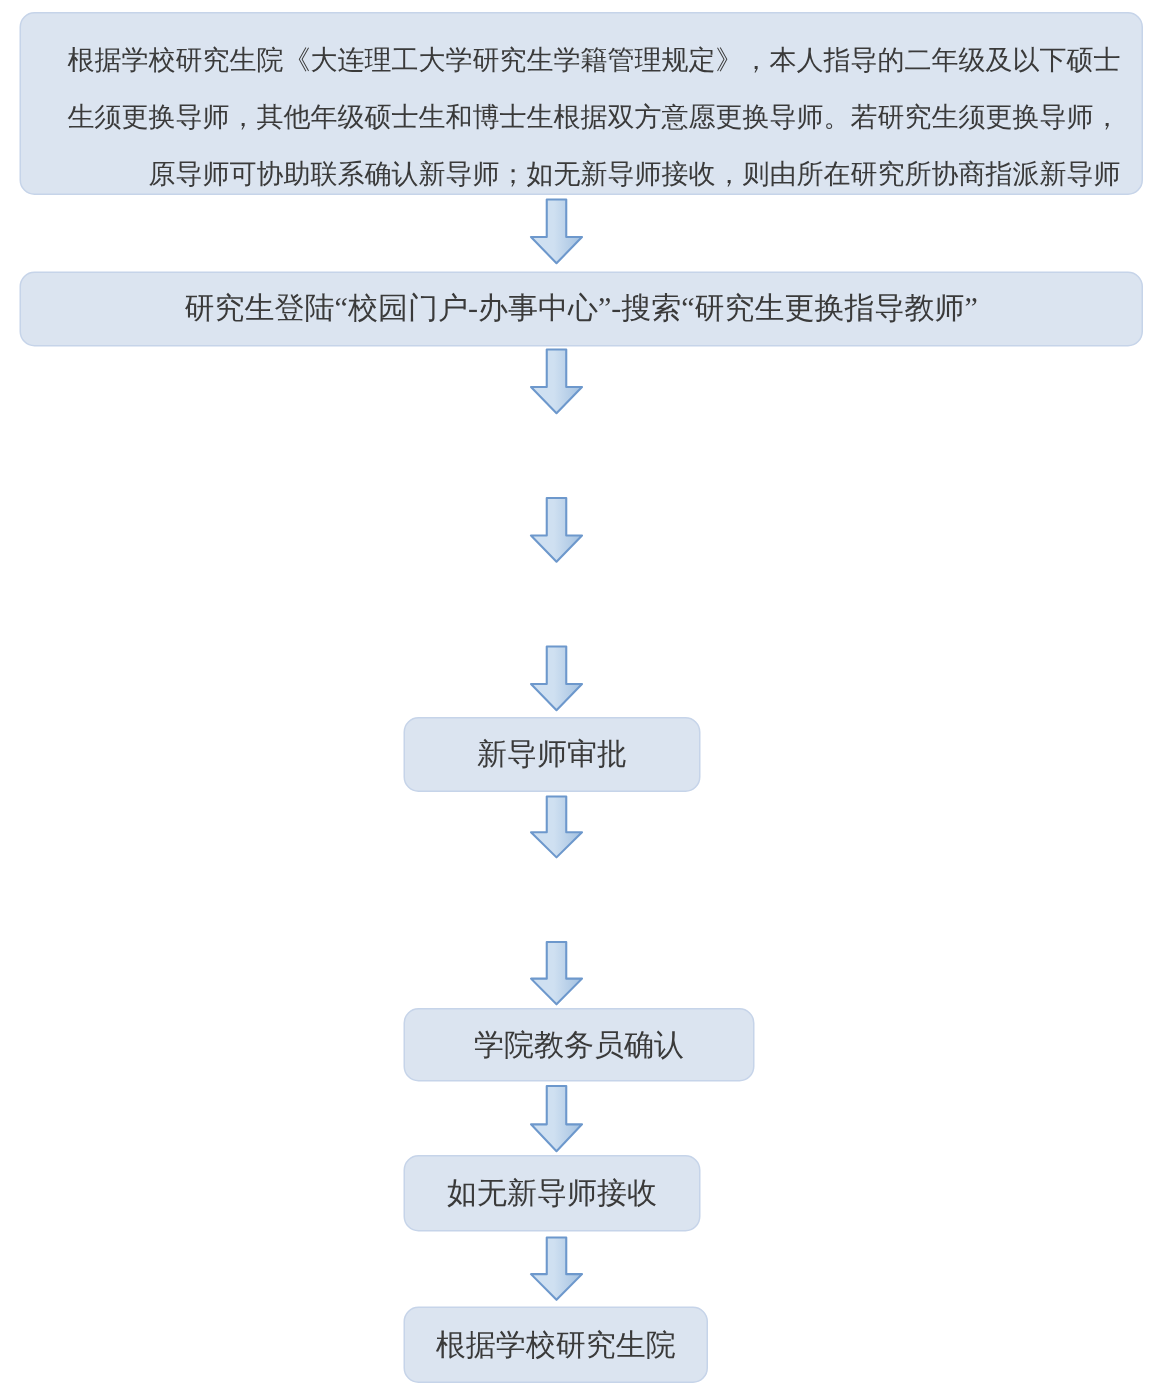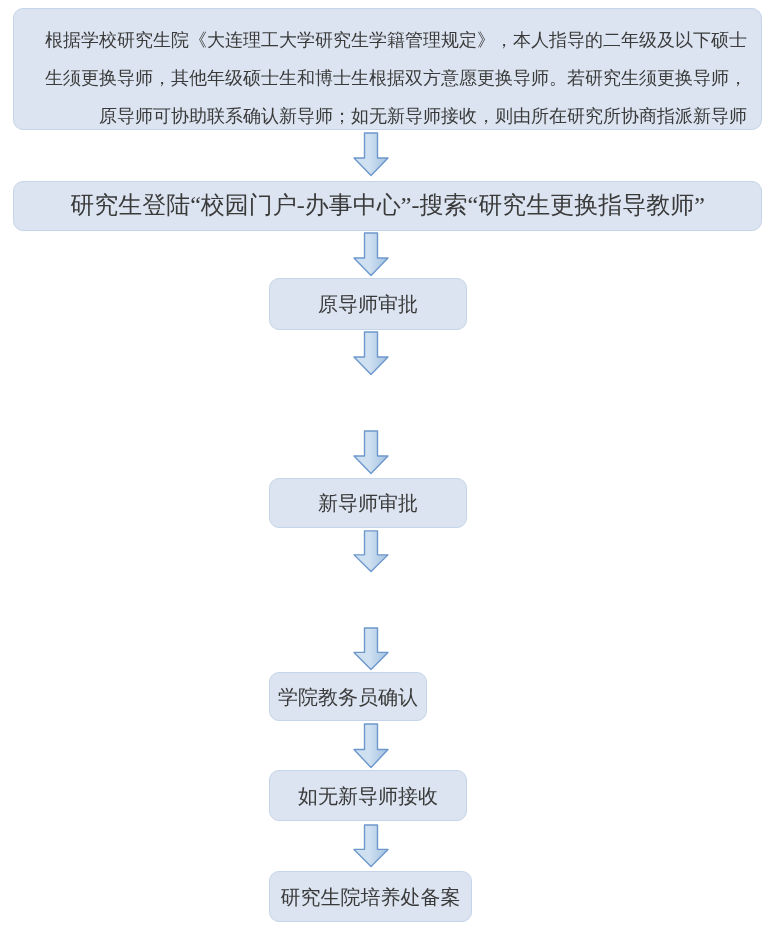--- a/index.html
+++ b/index.html
@@ -36,21 +36,21 @@
   }
   .step-box {
     display: flex;
     align-items: center;
     justify-content: center;
     text-align: center;
     font-size: 20px;
     line-height: 1.3;
   }
   .step-box.banner {
-    font-size: 24px;
+    font-size: 20px;
     align-items: center;
   }
   .arrow {
     position: absolute;
     display: block;
   }
   .arrow path {
     fill: url(#arrowGrad);
     stroke: var(--arrow-stroke, #6d98cc);
     stroke-width: 1.4;
@@ -87,23 +87,20 @@
   </svg>
 
   <div class="box step-box banner" style="left:13px; top:181px; width:749px; height:50px;">
     <span>研究生登陆“校园门户-办事中心”-搜索“研究生更换指导教师”</span>
   </div>
 
   <svg class="arrow" style="left:352px; top:232px;" width="38" height="45" viewBox="0 0 38 45" preserveAspectRatio="none">
     <path d="M12.5,1 L25.5,1 L25.5,26 L36,26 L19,43.5 L2,26 L12.5,26 Z"></path>
   </svg>
 
-  <div class="box step-box" style="left:269px; top:278px; width:198px; height:52px;">
-    <span>原导师审批</span>
-  </div>
 
   <svg class="arrow" style="left:352px; top:331px;" width="38" height="45" viewBox="0 0 38 45" preserveAspectRatio="none">
     <path d="M12.5,1 L25.5,1 L25.5,26 L36,26 L19,43.5 L2,26 L12.5,26 Z"></path>
   </svg>
 
 
   <svg class="arrow" style="left:352px; top:430px;" width="38" height="45" viewBox="0 0 38 45" preserveAspectRatio="none">
     <path d="M12.5,1 L25.5,1 L25.5,26 L36,26 L19,43.5 L2,26 L12.5,26 Z"></path>
   </svg>
 
@@ -113,33 +110,33 @@
 
   <svg class="arrow" style="left:352px; top:530px;" width="38" height="43" viewBox="0 0 38 45" preserveAspectRatio="none">
     <path d="M12.5,1 L25.5,1 L25.5,26 L36,26 L19,43.5 L2,26 L12.5,26 Z"></path>
   </svg>
 
 
   <svg class="arrow" style="left:352px; top:627px;" width="38" height="44" viewBox="0 0 38 45" preserveAspectRatio="none">
     <path d="M12.5,1 L25.5,1 L25.5,26 L36,26 L19,43.5 L2,26 L12.5,26 Z"></path>
   </svg>
 
-  <div class="box step-box" style="left:269px; top:672px; width:158px; height:49px;">
+  <div class="box step-box" style="left:269px; top:672px; width:234px; height:49px;">
     <span>学院教务员确认</span>
   </div>
 
   <svg class="arrow" style="left:352px; top:723px;" width="38" height="46" viewBox="0 0 38 45" preserveAspectRatio="none">
     <path d="M12.5,1 L25.5,1 L25.5,26 L36,26 L19,43.5 L2,26 L12.5,26 Z"></path>
   </svg>
 
   <div class="box step-box" style="left:269px; top:770px; width:198px; height:51px;">
     <span>如无新导师接收</span>
   </div>
 
   <svg class="arrow" style="left:352px; top:824px;" width="38" height="44" viewBox="0 0 38 45" preserveAspectRatio="none">
     <path d="M12.5,1 L25.5,1 L25.5,26 L36,26 L19,43.5 L2,26 L12.5,26 Z"></path>
   </svg>
 
   <div class="box step-box" style="left:269px; top:871px; width:203px; height:51px;">
-    <span>研究生院培养处备案</span>
+    <span>根据学校研究生院</span>
   </div>
 
 </div>
 
 </body></html>

